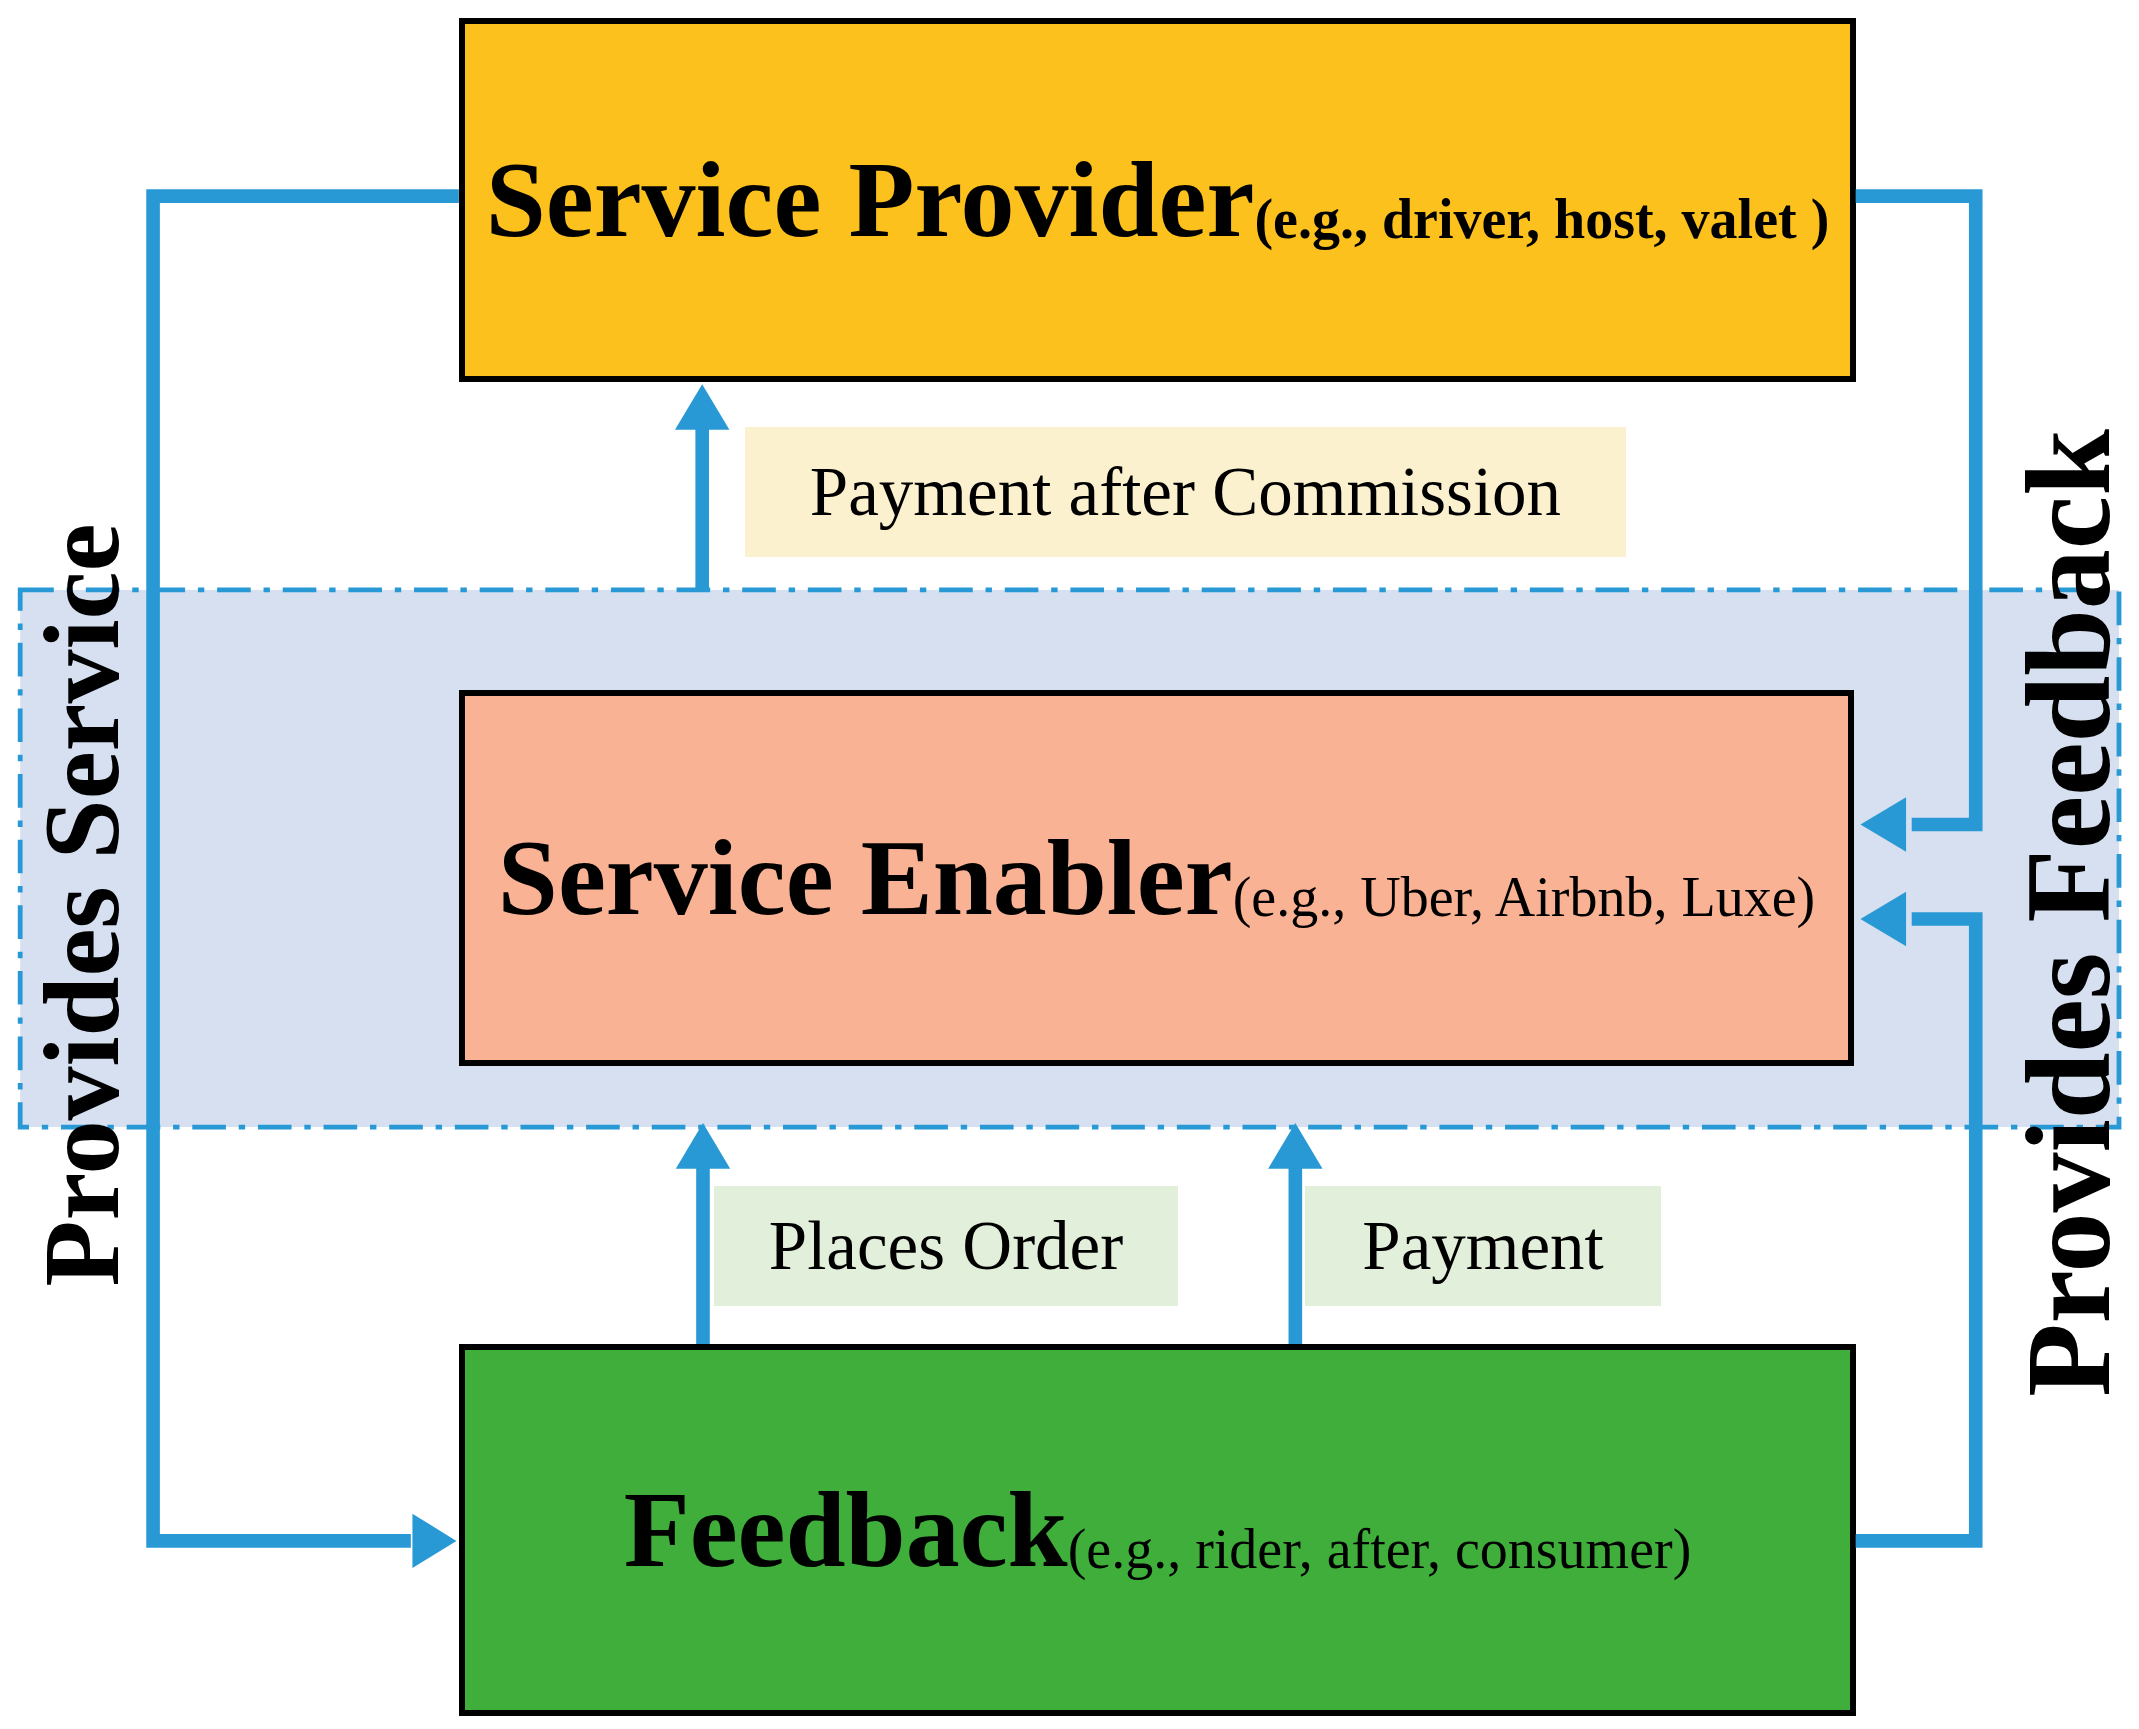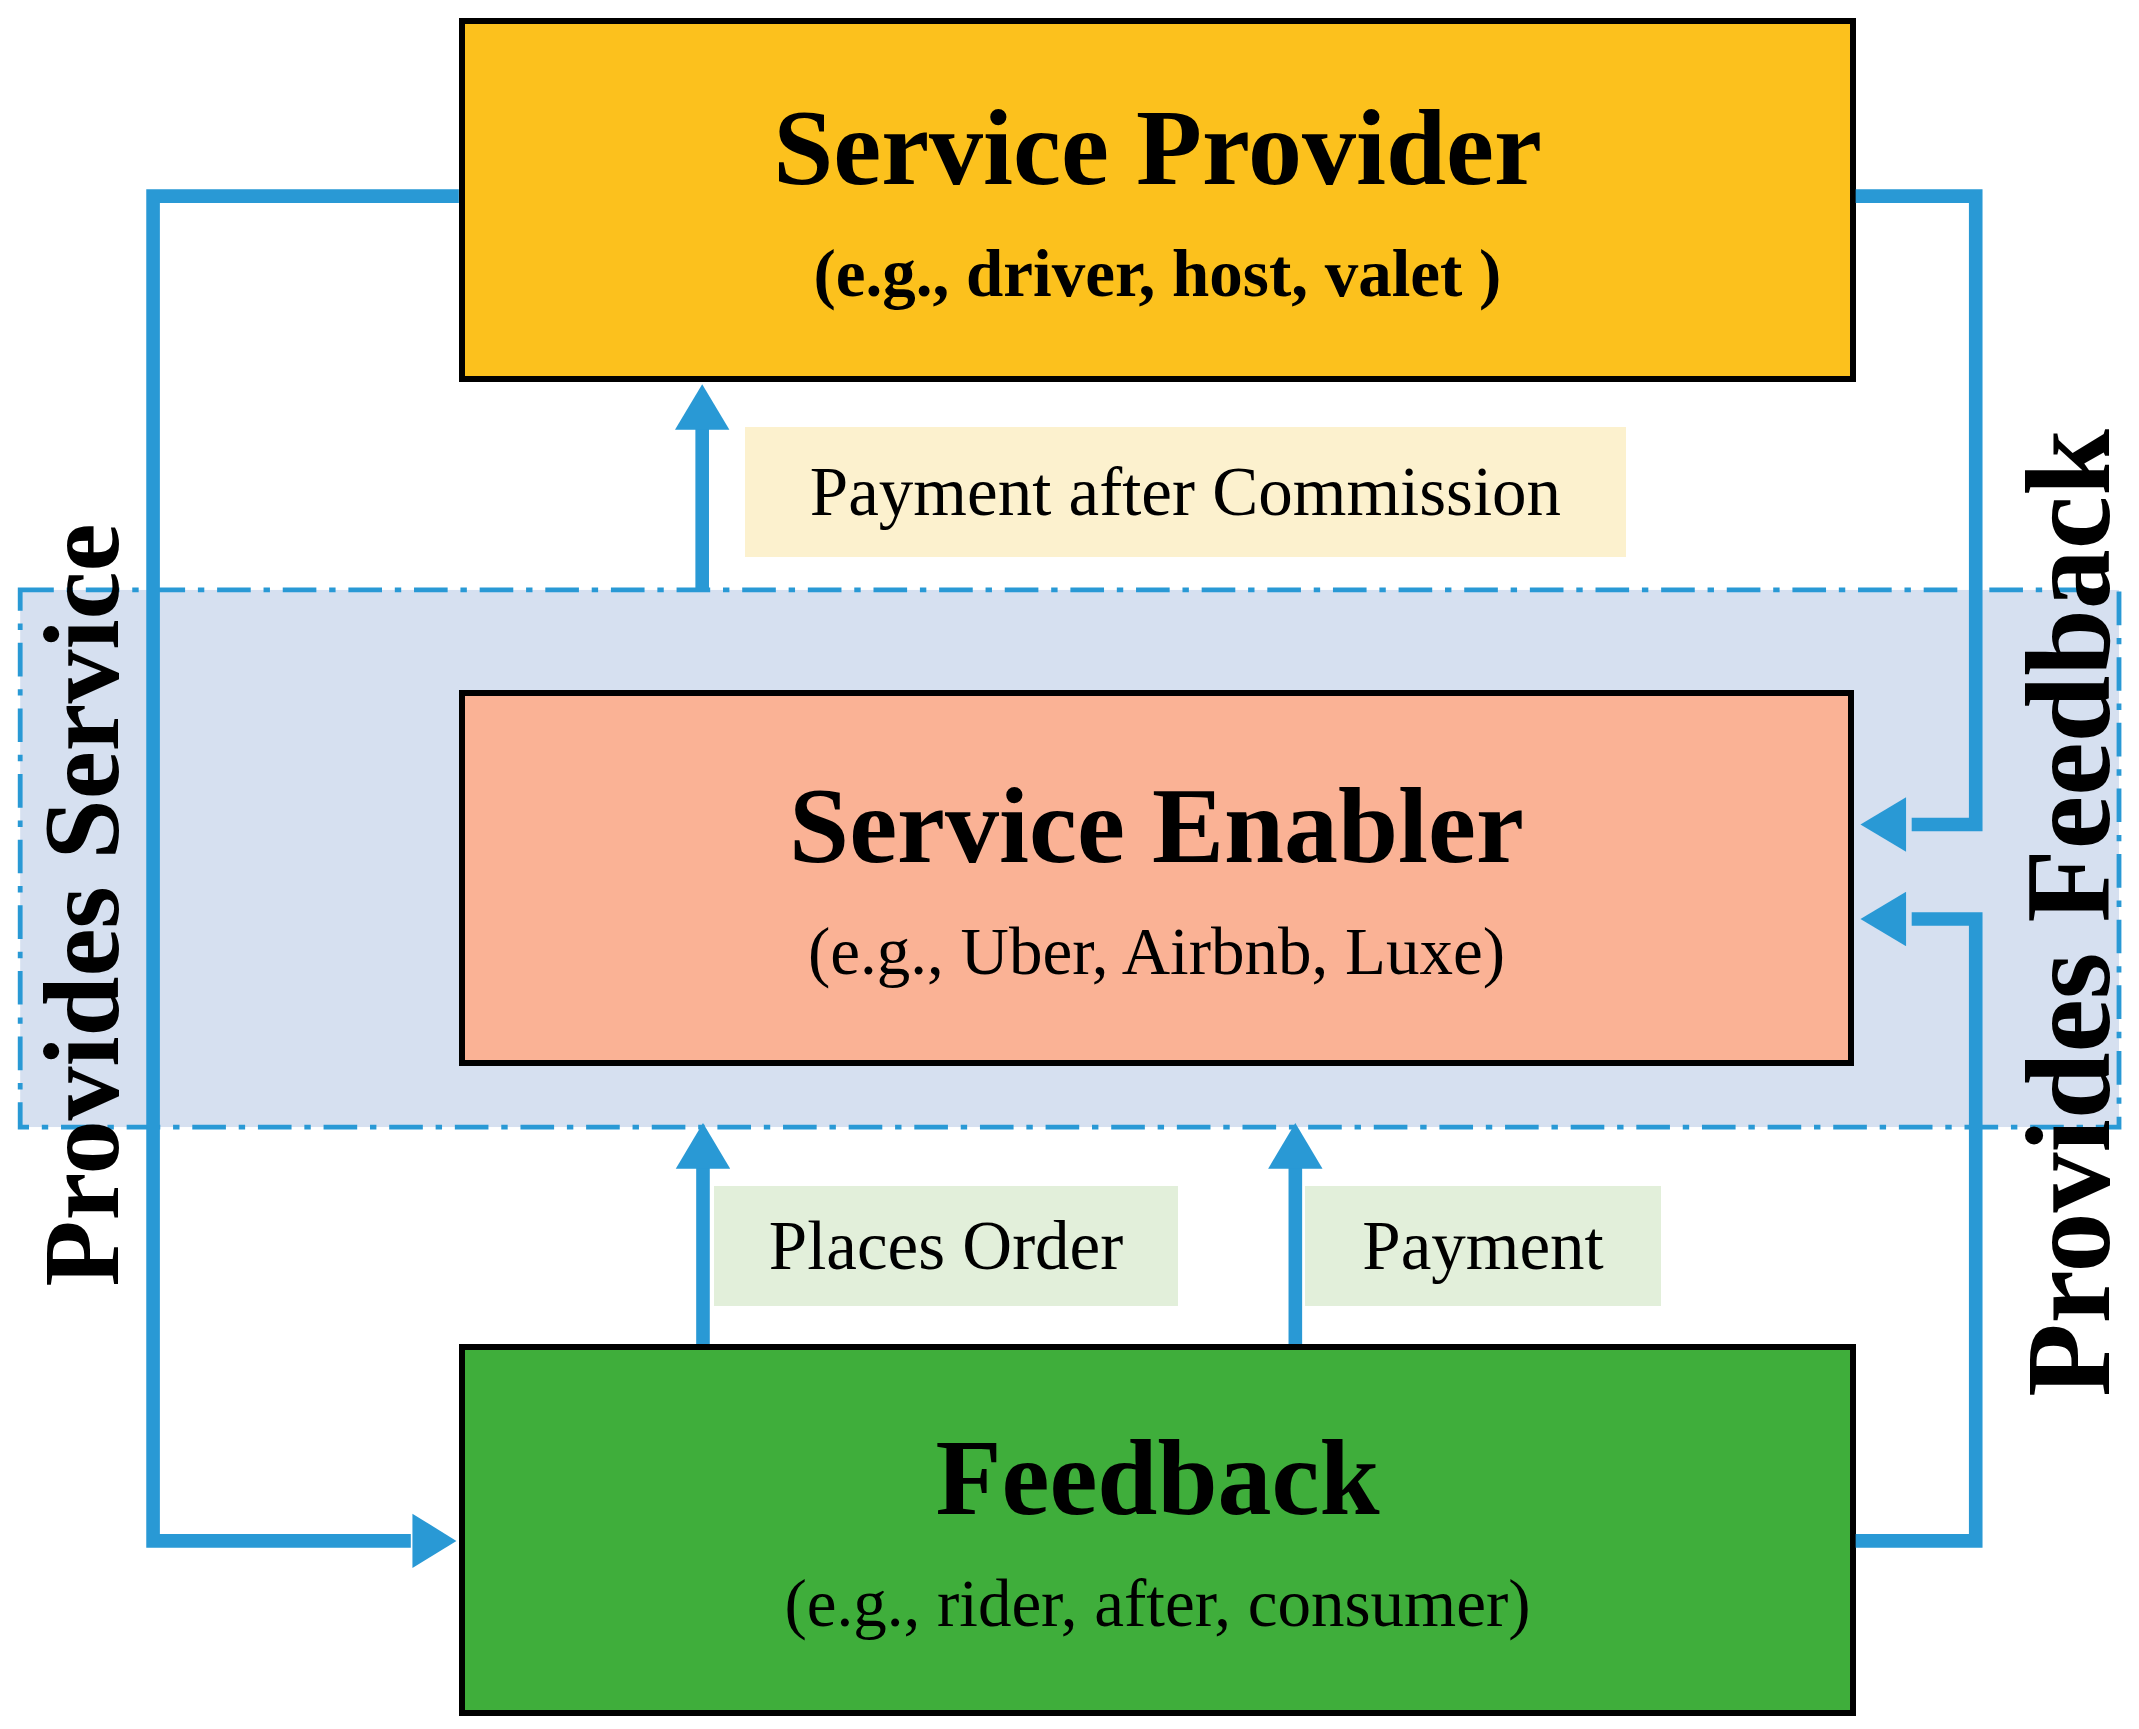--- a/index.html
+++ b/index.html
@@ -16,33 +16,32 @@
     position: absolute;
     left: 0; top: 0;
     width: 2140px; height: 1729px;
   }
   .abs { position: absolute; box-sizing: border-box; }
 
   
   .entity {
     border: 6.4px solid #000;
     display: flex;
-    flex-direction: column;
     align-items: center;
     justify-content: center;
     text-align: center;
   }
   .entity .title {
     font-weight: bold;
     font-size: 108px;
     line-height: 1.0;
     white-space: nowrap;
   }
   .entity .subtitle {
-    font-size: 67px;
+    font-size: 56px;
     line-height: 1.0;
     white-space: nowrap;
     margin-top: 38px;
   }
   .entity-provider { left: 459px; top: 18.4px;  width: 1397px; height: 364px; background: #FCC11D; }
   .entity-enabler  { left: 459px; top: 690px; width: 1395px; height: 376px; background: #FAB295; }
   .entity-customer { left: 459px; top: 1344px; width: 1397px; height: 372px; background: #3FAE3B; }
   .entity-provider .subtitle { font-weight: bold; }
 
   

